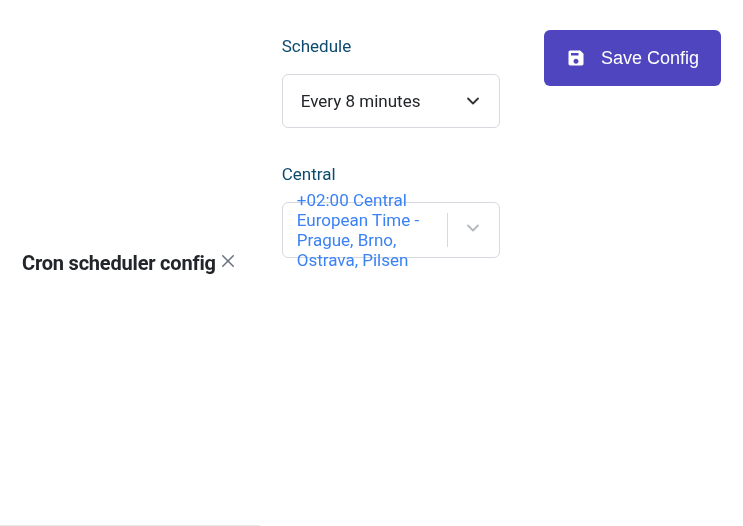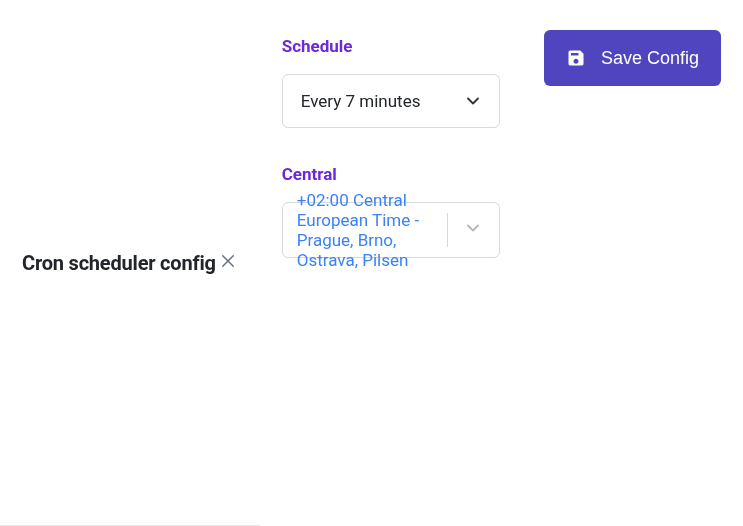--- a/index.html
+++ b/index.html
@@ -50,22 +50,22 @@
   }
   .dialog-body {
     padding: 36px 22px 0 22px;
     flex: 1;
   }
   .field-group {
     margin-bottom: 36px;
   }
   .field-label {
     font-size: 17px;
-    font-weight: 700;
-    color: #6d28d9;
+    font-weight: 400;
+    color: #0c4a6e;
     margin-bottom: 18px;
     display: block;
   }
   .select-control {
     position: relative;
     width: 100%;
     border: 1px solid #d6d9dd;
     border-radius: 6px;
     height: 54px;
     display: flex;
@@ -170,21 +170,21 @@
         </svg>
       </span>
     </button>
   </div>
 
   <div class="dialog-body">
 
     <div class="field-group">
       <label class="field-label">Schedule</label>
       <div class="select-control">
-        <span class="value">Every 7 minutes</span>
+        <span class="value">Every 8 minutes</span>
         <span class="chevron">
           <svg viewBox="0 0 24 24" fill="none" stroke="currentColor" stroke-width="2.2" stroke-linecap="round" stroke-linejoin="round">
             <polyline points="6 9 12 15 18 9"></polyline>
           </svg>
         </span>
       </div>
     </div>
 
     <div class="field-group">
       <label class="field-label">Central</label>

